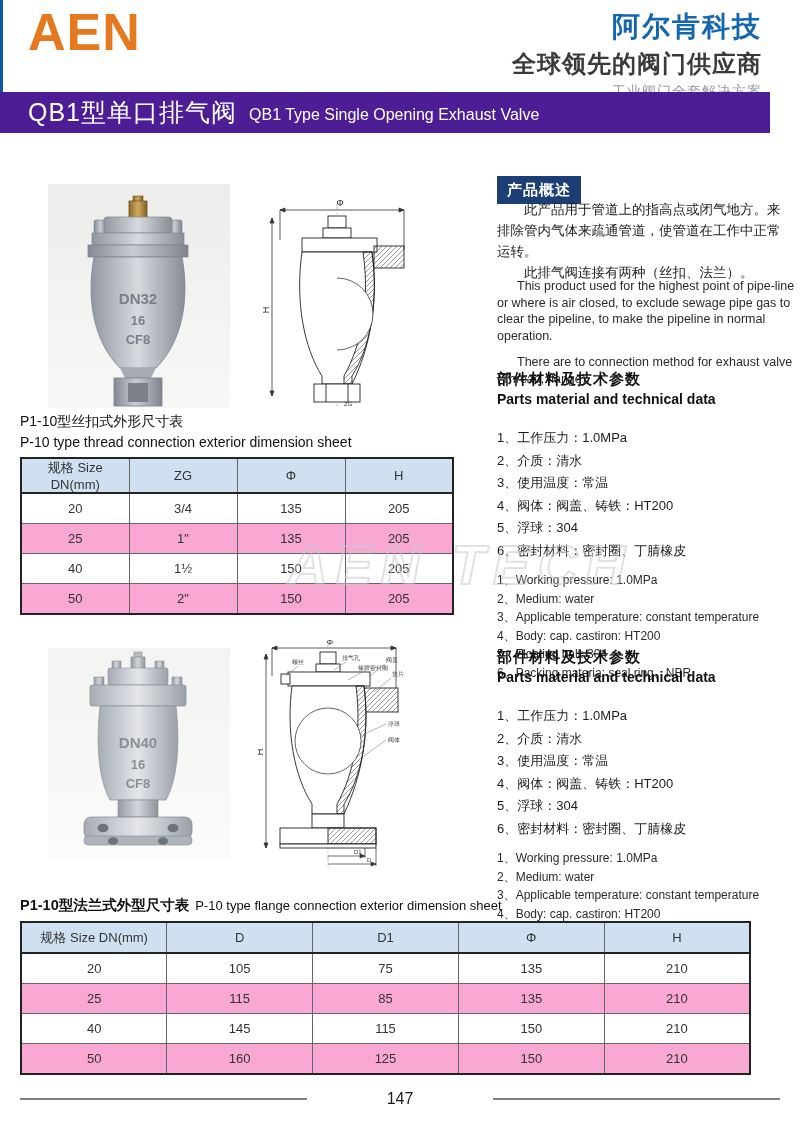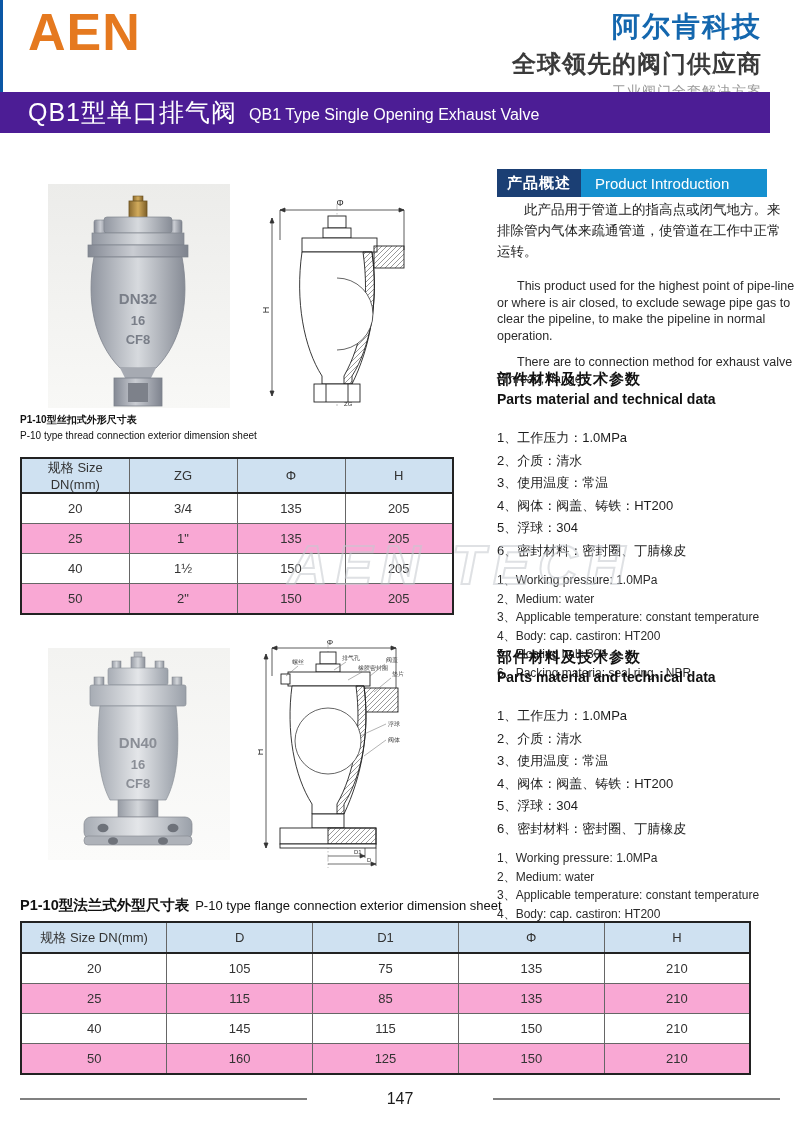--- a/index.html
+++ b/index.html
@@ -11,40 +11,40 @@
   .hdr-right{position:absolute;right:38px;top:8px;text-align:right;}
   .company-cn{font-size:28px;font-weight:bold;color:#1467ae;letter-spacing:2px;}
   .tagline-cn{font-size:24px;font-weight:bold;color:#3a3a3a;margin-top:2px;letter-spacing:1px;}
   .subtagline-cn{font-size:14px;color:#9a9a9a;margin-top:3px;letter-spacing:1px;}
   
   .banner{position:absolute;left:0;top:92px;width:770px;height:41px;background:#4c1d95;
           display:flex;align-items:center;padding-left:28px;box-sizing:border-box;}
   .banner .cn{color:#fff;font-size:25px;letter-spacing:1px;}
   .banner .en{color:#fff;font-size:16px;margin-left:12px;margin-top:4px;}
   
-  .intro-hd{position:absolute;left:497px;top:169px;display:flex;height:28px;}
+  .intro-hd{position:absolute;left:497px;top:176px;display:flex;height:28px;}
   .intro-hd .cnbox{background:#1b3f74;color:#fff;font-size:15px;font-weight:bold;
                    display:flex;align-items:center;padding:0 10px;letter-spacing:1px;}
   .intro-hd .enbox{background:#1590cf;color:#fff;font-size:15px;
                    display:flex;align-items:center;padding:0 14px;width:158px;}
   .intro-cn{position:absolute;left:497px;top:200px;width:296px;font-size:13.5px;line-height:1.55;color:#1c1c1c;}
   .intro-cn p{margin:0;text-indent:2em;}
   .intro-en{position:absolute;left:497px;top:268px;width:300px;font-size:12.5px;line-height:1.32;color:#2a2a2a;}
   .intro-en p{margin:0;}
   .intro-en p.first{text-indent:1.6em;margin-top:10px;}
   .mat{position:absolute;left:497px;width:300px;}
   .mat .t-cn{font-size:15px;font-weight:bold;color:#111;letter-spacing:1px;}
   .mat .t-en{font-size:14px;font-weight:bold;color:#111;margin-top:2px;}
   .mat ul{list-style:none;margin:0;padding:0;}
   .mat ul.cn{margin-top:20px;font-size:13px;line-height:22.5px;color:#1c1c1c;}
   .mat ul.en{margin-top:9px;font-size:12px;line-height:18.5px;color:#2a2a2a;}
   
   .tbl-title1{position:absolute;left:20px;top:413px;}
-  .tbl-title1 .cn{font-size:10px;font-weight:bold;color:#111;}
-  .tbl-title1 .en{font-size:10px;color:#111;margin-top:3px;}
+  .tbl-title1 .cn{font-size:14px;font-weight:normal;color:#111;}
+  .tbl-title1 .en{font-size:14px;color:#111;margin-top:3px;}
   .tbl-title2{position:absolute;left:20px;top:896px;font-size:0;}
   .tbl-title2 .cn{font-size:14.5px;font-weight:bold;color:#111;}
   .tbl-title2 .en{font-size:13px;color:#111;margin-left:6px;}
   
   table.dim{position:absolute;border-collapse:collapse;table-layout:fixed;background:#fff;}
   table.dim td{border:1px solid #666;height:29px;text-align:center;vertical-align:middle;
                font-size:13px;color:#333;padding:0;}
   table.dim tr.hd td{background:#cfe1f1;border-bottom:2px solid #222;font-size:13px;color:#333;}
   table.dim tr.alt td{background:#f9a8d4;margin-left:48px;}
   table.dim{border:2px solid #222;}
@@ -148,24 +148,24 @@
       <path d="M75,82 A36,36 0 0 1 75,154" stroke-width="0.7"></path>
       <rect x="52" y="188" width="46" height="18"></rect>
       <line x1="64" y1="188" x2="64" y2="206"></line>
         <line x1="86" y1="188" x2="86" y2="206"></line>
     </g>
     <text x="82" y="210" font-size="6" fill="#333">ZG</text>
   </svg>
 
   <div class="intro-hd">
     <div class="cnbox">产品概述</div>
-    <div class="enbox">Product Introduction</div>
   </div>
   <div class="intro-cn">
     <p>此产品用于管道上的指高点或闭气地方。来排除管内气体来疏通管道，使管道在工作中正常运转。</p>
+    <p>此排气阀连接有两种（丝扣、法兰）。</p>
   </div>
   <div class="intro-en">
     <p class="first">This product used for the highest point of pipe-line or where is air closed, to exclude sewage pipe gas to clear the pipeline, to make the pipeline in normal operation.</p>
     <p class="first">There are to connection method for exhaust valve (Thread, flange).</p>
   </div>
 
   <div class="mat" style="top:370px;">
     <div class="t-cn">部件材料及技术参数</div>
     <div class="t-en">Parts material and technical data</div>
     <ul class="cn">

